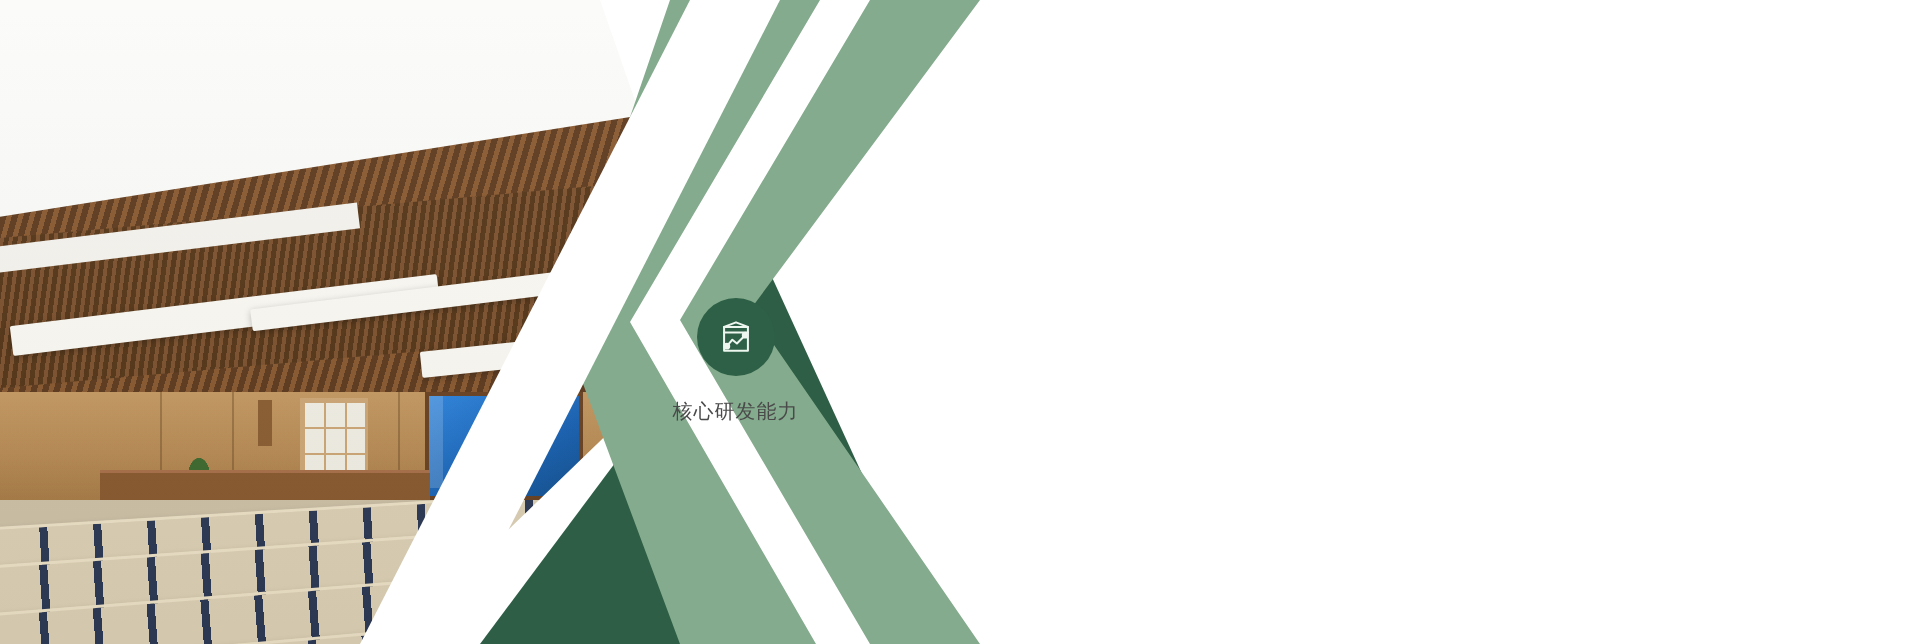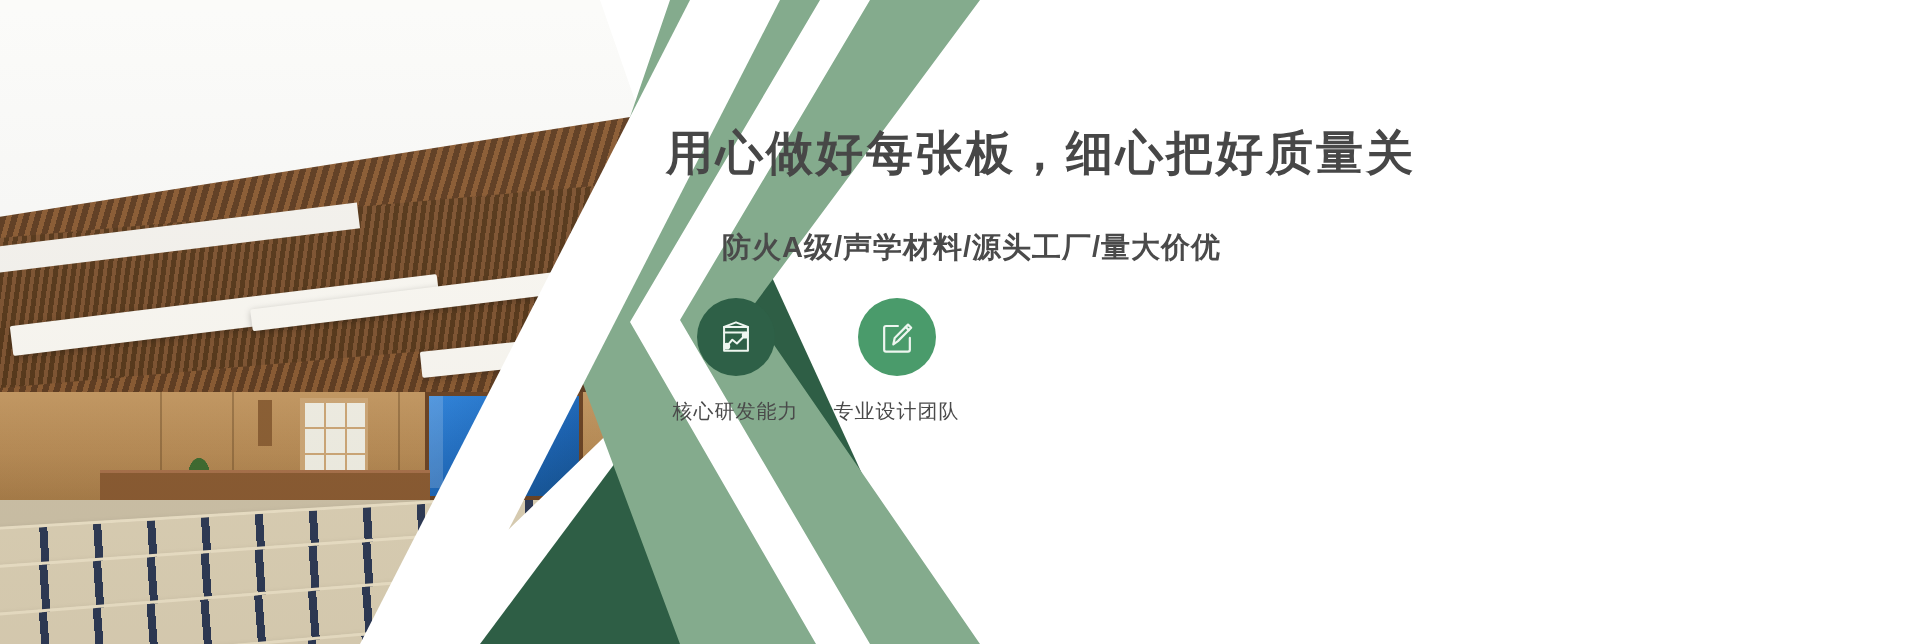--- a/index.html
+++ b/index.html
@@ -73,21 +73,21 @@
   .white-sep-b{left:360px;width:420px;background:#ffffff;
     clip-path:polygon(330px 0, 420px 0, 90px 644px, 0px 644px);}
 
   
   .content{position:absolute;left:0;top:0;width:1920px;height:644px;}
   .headline{position:absolute;left:666px;top:122px;
     font-size:47px;font-weight:bold;letter-spacing:3px;color:#474747;white-space:nowrap;}
   .subtitle{position:absolute;left:722px;top:228px;
     font-size:29px;font-weight:bold;letter-spacing:1px;color:#4a4a4a;white-space:nowrap;}
 
-  .features{position:absolute;left:672px;top:298px;display:flex;gap:34px;align-items:flex-start;}
+  .features{position:absolute;left:672px;top:298px;display:flex;gap:106px;align-items:flex-start;}
   .feature{width:127px;display:flex;flex-direction:column;align-items:center;}
   .fcircle{width:78px;height:78px;border-radius:50%;display:flex;align-items:center;justify-content:center;}
   .flabel{margin-top:22px;font-size:20px;color:#4a4a4a;letter-spacing:1px;white-space:nowrap;}
   .fsvg{width:44px;height:44px;display:block;}
 </style>
 </head>
 <body>
 
 <div class="banner">
 
@@ -123,48 +123,36 @@
   </div>
 
   <div class="shape white-wedge"></div>
   <div class="shape tri-dark"></div>
   <div class="shape chev-light"></div>
   <div class="shape white-sep-b"></div>
   <div class="shape white-sep-a"></div>
 
   <div class="content">
 
-    <div class="headline">用心做好每张板，细心把好质量关</div>
 
-    <div class="subtitle">防火A级/声学材料/源头工厂/量大价优</div>
 
     <div class="features">
 
       <div class="feature">
         <div class="fcircle" style="background:#2e6047">
           <svg class="fsvg" viewBox="0 0 48 48" fill="none" stroke="#eef6f0" stroke-width="2.2" stroke-linecap="round" stroke-linejoin="round">
             <path d="M11 13 L24 8 L37 13 L37 39 L11 39 Z"></path>
             <path d="M11 13 L37 13"></path>
             <path d="M11 19 L37 19"></path>
             <path d="M14 34 L20 27 L25 31 L34 22"></path>
             <circle cx="14" cy="34" r="2.6" fill="#eef6f0"></circle>
             <circle cx="34" cy="22" r="2.6" fill="#eef6f0"></circle>
           </svg>
         </div>
         <div class="flabel">核心研发能力</div>
       </div>
 
 
-      <div class="feature">
-        <div class="fcircle" style="background:#4a9b6b">
-          <svg class="fsvg" viewBox="0 0 48 48" fill="none" stroke="#eef6f0" stroke-width="2.4" stroke-linecap="round" stroke-linejoin="round">
-            <path d="M38 25 L38 38 A2 2 0 0 1 36 40 L12 40 A2 2 0 0 1 10 38 L10 14 A2 2 0 0 1 12 12 L25 12"></path>
-            <path d="M20 32 L21.5 25 L36 10.5 L39.5 14 L25 28.5 Z"></path>
-            <path d="M33.5 13 L37 16.5"></path>
-          </svg>
-        </div>
-        <div class="flabel">专业设计团队</div>
-      </div>
 
 
     </div>
   </div>
 </div>
 
 </body></html>

